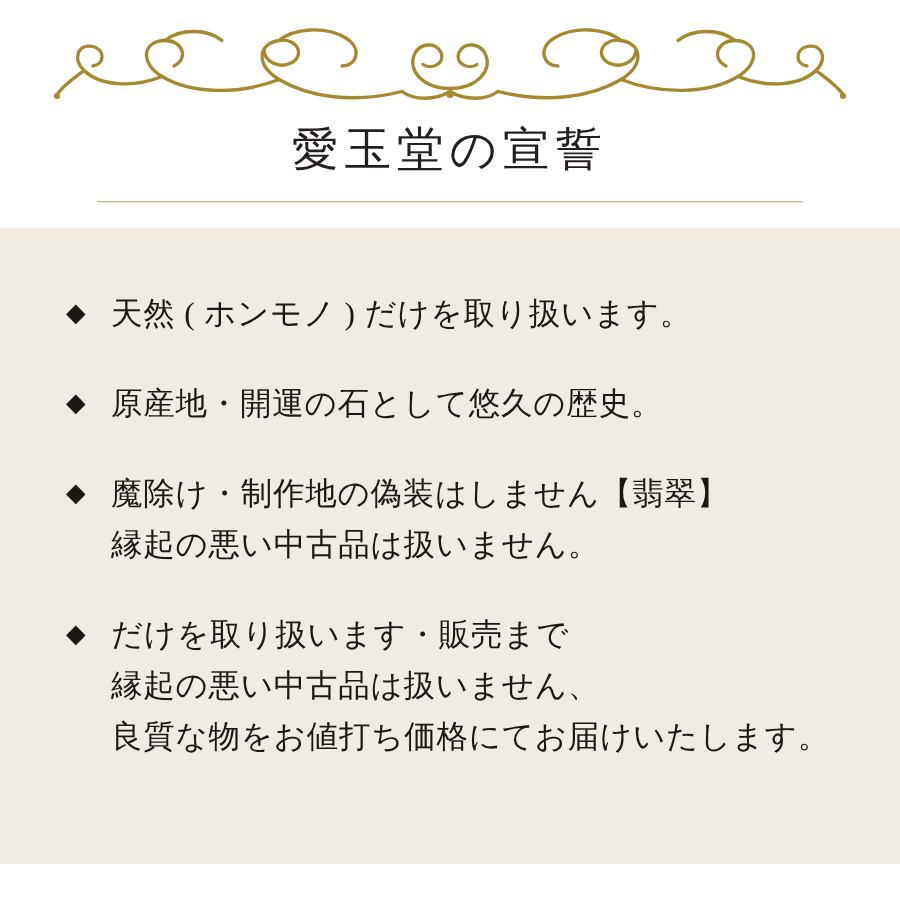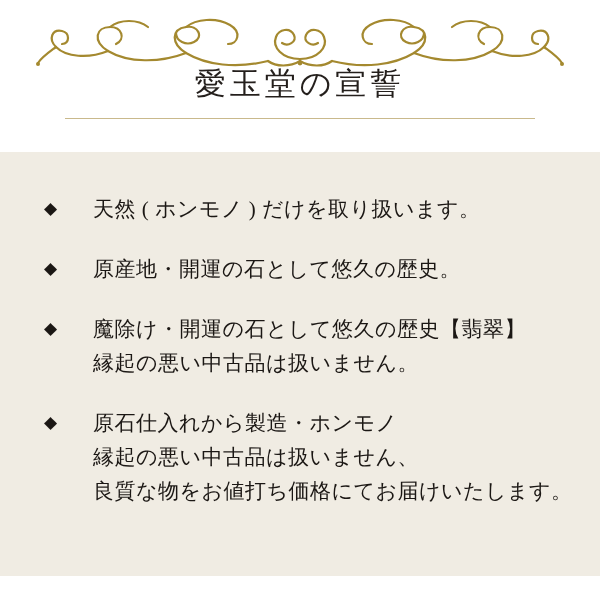--- a/index.html
+++ b/index.html
@@ -32,21 +32,21 @@
     align-items: center;
     justify-content: center;
   }
   .ornament svg {
     display: block;
   }
 
   
   .title-block {
     position: absolute;
-    top: 64px;
+    top: 80px;
     left: 0;
     width: 600px;
     text-align: center;
   }
   .title {
     font-size: 31px;
     letter-spacing: 4px;
     color: #241f1c;
     font-family: "Liberation Serif", "DejaVu Serif", serif;
     line-height: 1.3;
@@ -85,21 +85,20 @@
   .bullet {
     flex: 0 0 auto;
     width: 30px;
     font-size: 17px;
     line-height: 34px;
     color: #1b1714;
     text-align: left;
   }
   .lines {
     flex: 1 1 auto;
-    margin-left: 19px;
   }
   .line {
     font-size: 21px;
     line-height: 34px;
     color: #1b1714;
     letter-spacing: 0.5px;
     white-space: nowrap;
     font-family: "Liberation Serif", "DejaVu Serif", serif;
   }
 
@@ -167,29 +166,29 @@
       <li class="pledge-item">
         <span class="bullet">◆</span>
         <span class="lines">
           <span class="line">原産地・開運の石として悠久の歴史。</span>
         </span>
       </li>
 
       <li class="pledge-item">
         <span class="bullet">◆</span>
         <span class="lines">
-          <span class="line">魔除け・開運の石として悠久の歴史【翡翠】</span>
+          <span class="line">魔除け・制作地の偽装はしません【翡翠】</span>
           <span class="line">縁起の悪い中古品は扱いません。</span>
         </span>
       </li>
 
       <li class="pledge-item">
         <span class="bullet">◆</span>
         <span class="lines">
-          <span class="line">原石仕入れから製造・ホンモノ</span>
+          <span class="line">だけを取り扱います・販売まで</span>
           <span class="line">縁起の悪い中古品は扱いません、</span>
           <span class="line">良質な物をお値打ち価格にてお届けいたします。</span>
         </span>
       </li>
 
     </ul>
   </div>
 
   <div class="bottom-strip"></div>
 </div>

